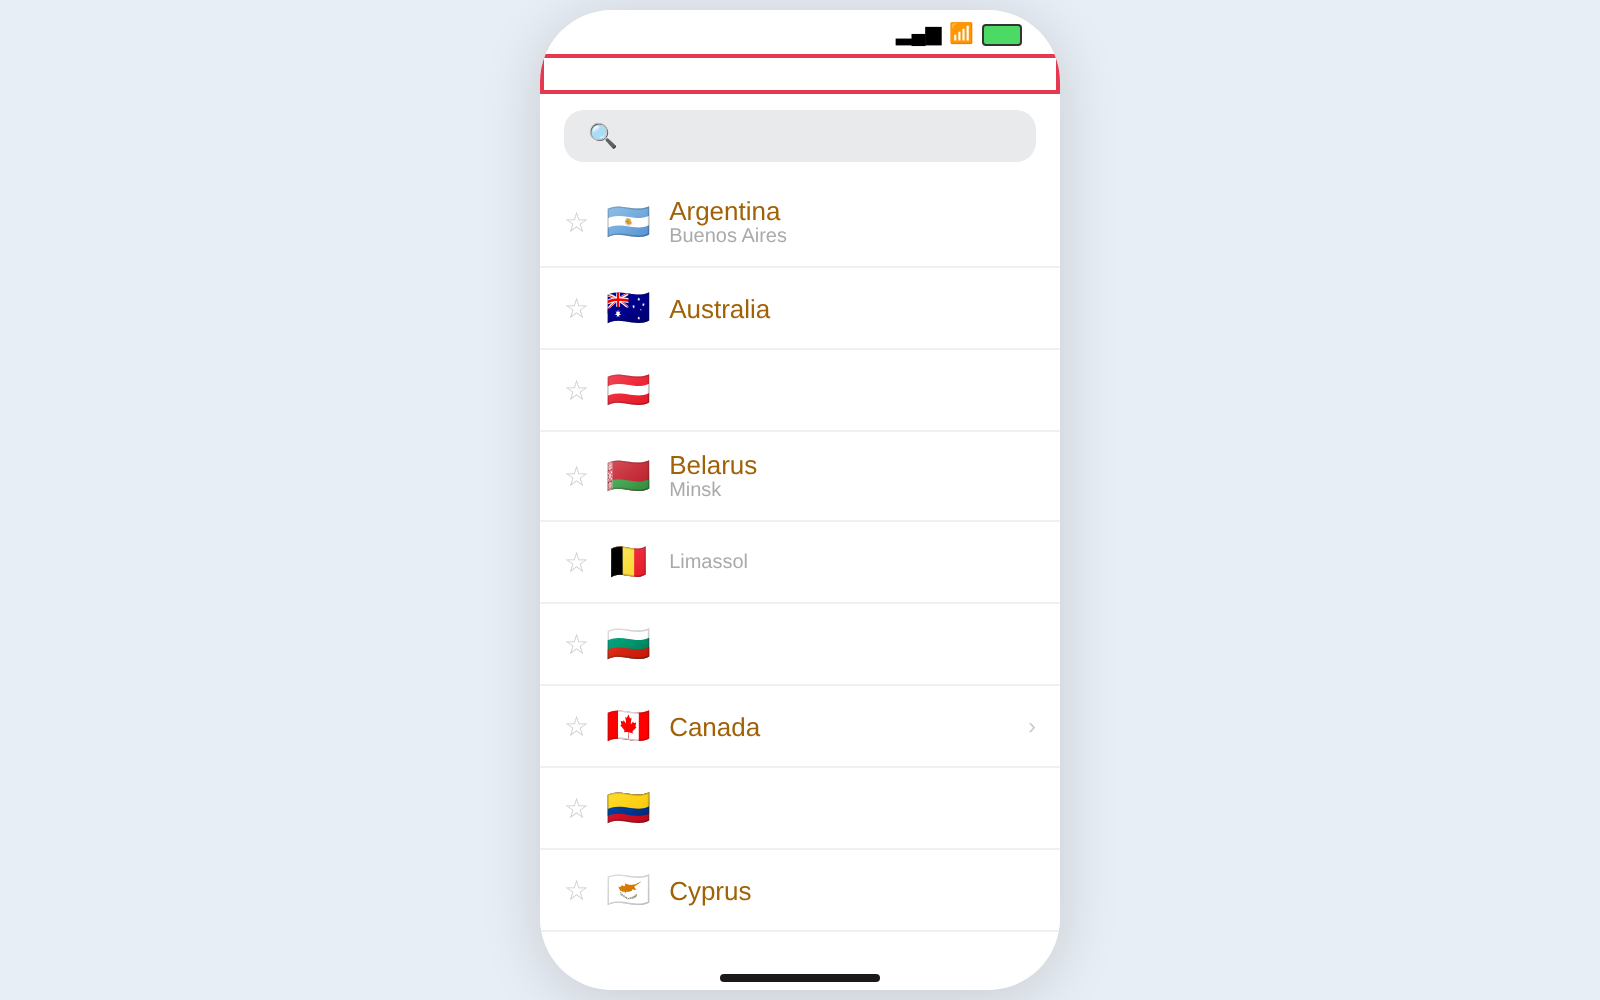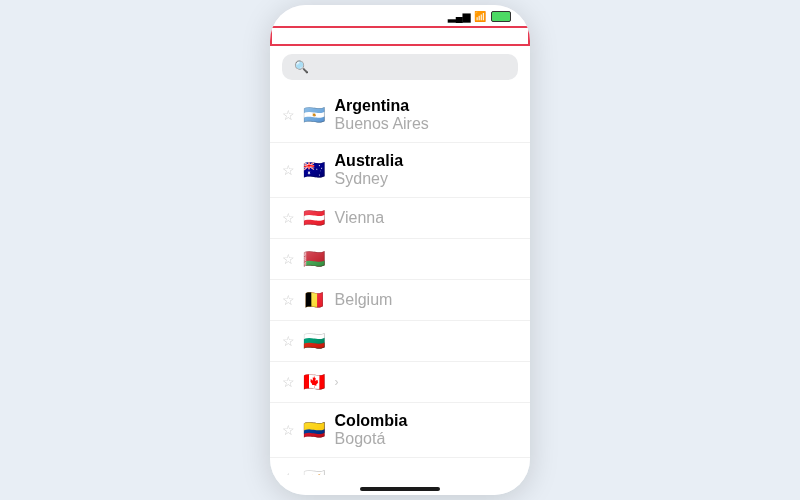--- a/index.html
+++ b/index.html
@@ -86,22 +86,22 @@
     .location-item {
       display: flex;
       align-items: center;
       padding: 9px 12px;
       border-bottom: 1px solid #f0f0f0;
       gap: 8px;
     }
     .star-icon { color: #ccc; font-size: 14px; flex-shrink: 0; }
     .flag { font-size: 18px; flex-shrink: 0; width: 24px; text-align: center; }
     .location-info { flex: 1; }
-    .location-name { font-size: 16px; font-weight: 700; color: #000000; }
-    .location-city { font-size: 16px; color: #aaa; }
+    .location-name { font-size: 13px; font-weight: 400; color: #a16207; }
+    .location-city { font-size: 10px; color: #aaa; }
     .chevron-icon { color: #ccc; font-size: 12px; }
 
     .bottom-bar {
       background: #fff;
       height: 20px;
       display: flex;
       justify-content: center;
       align-items: flex-end;
       padding-bottom: 4px;
     }
@@ -165,70 +165,73 @@
         <div class="location-name">Argentina</div>
         <div class="location-city">Buenos Aires</div>
       </div>
 
     </div>
       <div class="location-item">
       <span class="star-icon">☆</span>
       <span class="flag">🇦🇺</span>
       <div class="location-info">
         <div class="location-name">Australia</div>
-        <div class="location-city">Sydney</div>
       </div>
 
     </div>
       <div class="location-item">
       <span class="star-icon">☆</span>
       <span class="flag">🇦🇹</span>
       <div class="location-info">
-        <div class="location-city">Vienna</div>
       </div>
 
     </div>
       <div class="location-item">
       <span class="star-icon">☆</span>
       <span class="flag">🇧🇾</span>
+      <div class="location-info">
+        <div class="location-name">Belarus</div>
+        <div class="location-city">Minsk</div>
+      </div>
 
     </div>
       <div class="location-item">
       <span class="star-icon">☆</span>
       <span class="flag">🇧🇪</span>
       <div class="location-info">
-        <div class="location-city">Belgium</div>
+        <div class="location-city">Limassol</div>
       </div>
 
     </div>
       <div class="location-item">
       <span class="star-icon">☆</span>
       <span class="flag">🇧🇬</span>
       <div class="location-info">
       </div>
 
     </div>
       <div class="location-item">
       <span class="star-icon">☆</span>
       <span class="flag">🇨🇦</span>
+      <div class="location-info">
+        <div class="location-name">Canada</div>
+
+      </div>
       <span class="chevron-icon">›</span>
     </div>
       <div class="location-item">
       <span class="star-icon">☆</span>
       <span class="flag">🇨🇴</span>
-      <div class="location-info">
-        <div class="location-name">Colombia</div>
-        <div class="location-city">Bogotá</div>
-      </div>
 
     </div>
       <div class="location-item">
       <span class="star-icon">☆</span>
       <span class="flag">🇨🇾</span>
       <div class="location-info">
+        <div class="location-name">Cyprus</div>
       </div>
 
     </div>
     </div>
 
   <div class="bottom-bar">
     <div class="home-indicator"></div>
   </div>
 </div>
 

